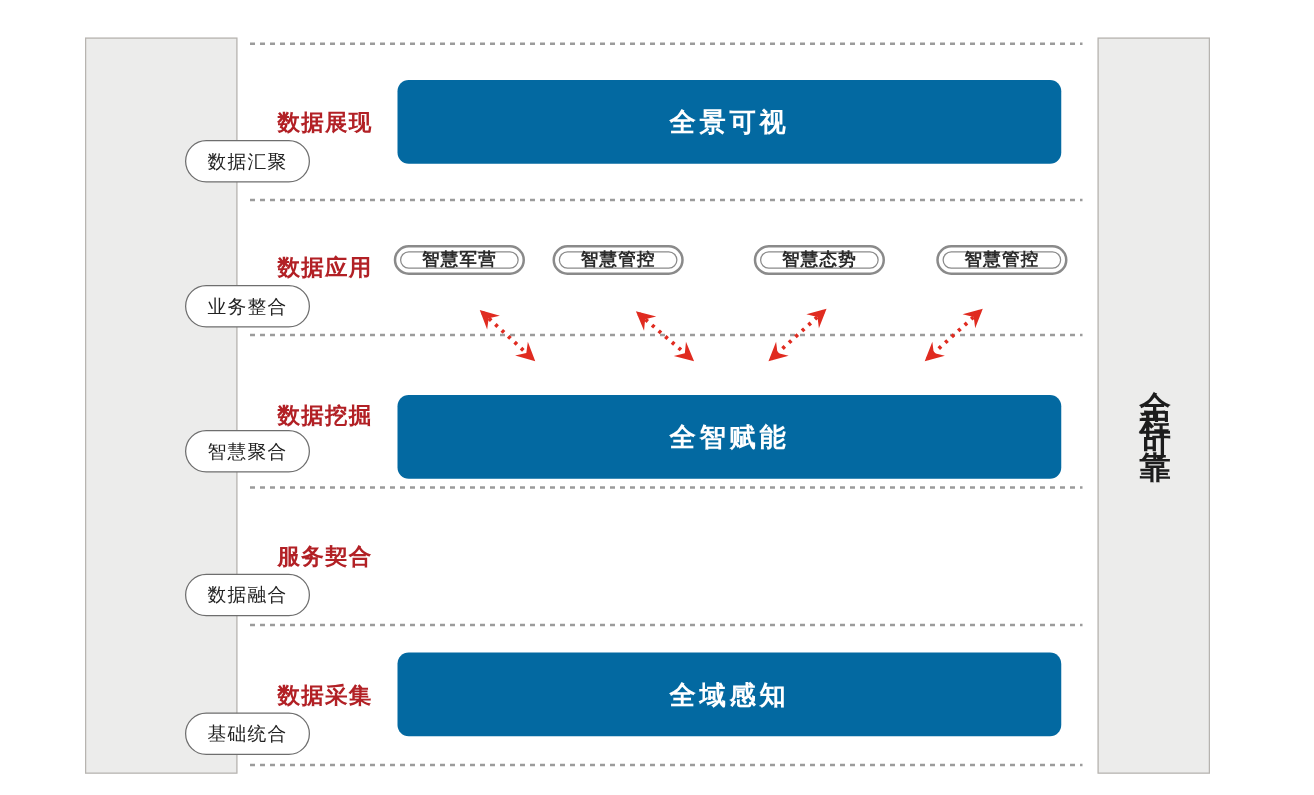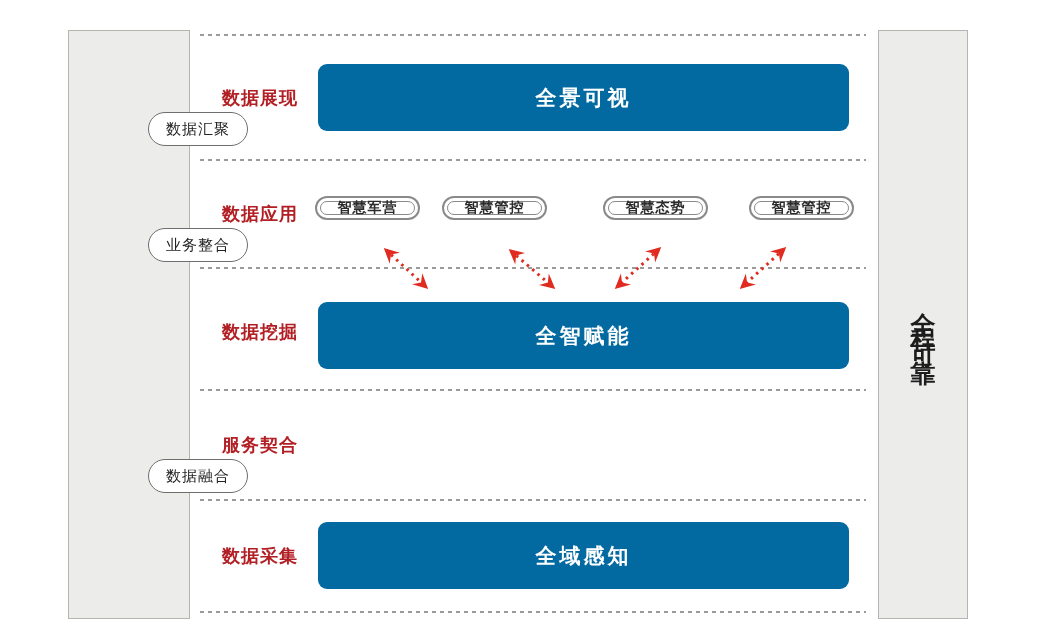--- a/index.html
+++ b/index.html
@@ -117,42 +117,44 @@
   }
 </style>
 </head>
 <body>
 
 <div id="canvas">
 
   <div id="left-panel" class="side-panel">
     <div class="left-pill" style="top: 81px;">数据汇聚</div>
     <div class="left-pill" style="top: 197px;">业务整合</div>
+    <div class="left-pill" style="top: 313px;">智慧聚合</div>
     <div class="left-pill" style="top: 428px;">数据融合</div>
+    <div class="left-pill" style="top: 539px;">基础统合</div>
   </div>
 
   <div id="right-panel" class="side-panel">
     <div class="right-label">全程可靠</div>
   </div>
 
   <div class="separator" style="top: 34px;"></div>
   <div class="separator" style="top: 159px;"></div>
   <div class="separator" style="top: 267px;"></div>
   <div class="separator" style="top: 389px;"></div>
   <div class="separator" style="top: 499px;"></div>
   <div class="separator" style="top: 611px;"></div>
 
   <div class="row-label" style="top: 86px; text-align: center;">数据展现</div>
   <div class="row-label" style="top: 202px;">数据应用</div>
   <div class="row-label" style="top: 320px;">数据挖掘</div>
   <div class="row-label" style="top: 433px;">服务契合</div>
   <div class="row-label" style="top: 544px;">数据采集</div>
 
   <div class="row-bar" style="top: 64px;">全景可视</div>
-  <div class="row-bar" style="top: 302px; font-family: Liberation Serif, serif;">全智赋能</div>
+  <div class="row-bar" style="top: 316px; font-family: Liberation Serif, serif;">全智赋能</div>
   <div class="row-bar" style="top: 522px; font-family: Liberation Mono, monospace;">全域感知</div>
 
   <div class="app-pill" style="left: 315px;">
     <div class="app-pill-inner">智慧军营</div>
   </div>
   <div class="app-pill" style="left: 442px;">
     <div class="app-pill-inner">智慧管控</div>
   </div>
   <div class="app-pill" style="left: 603px;">
     <div class="app-pill-inner">智慧态势</div>

